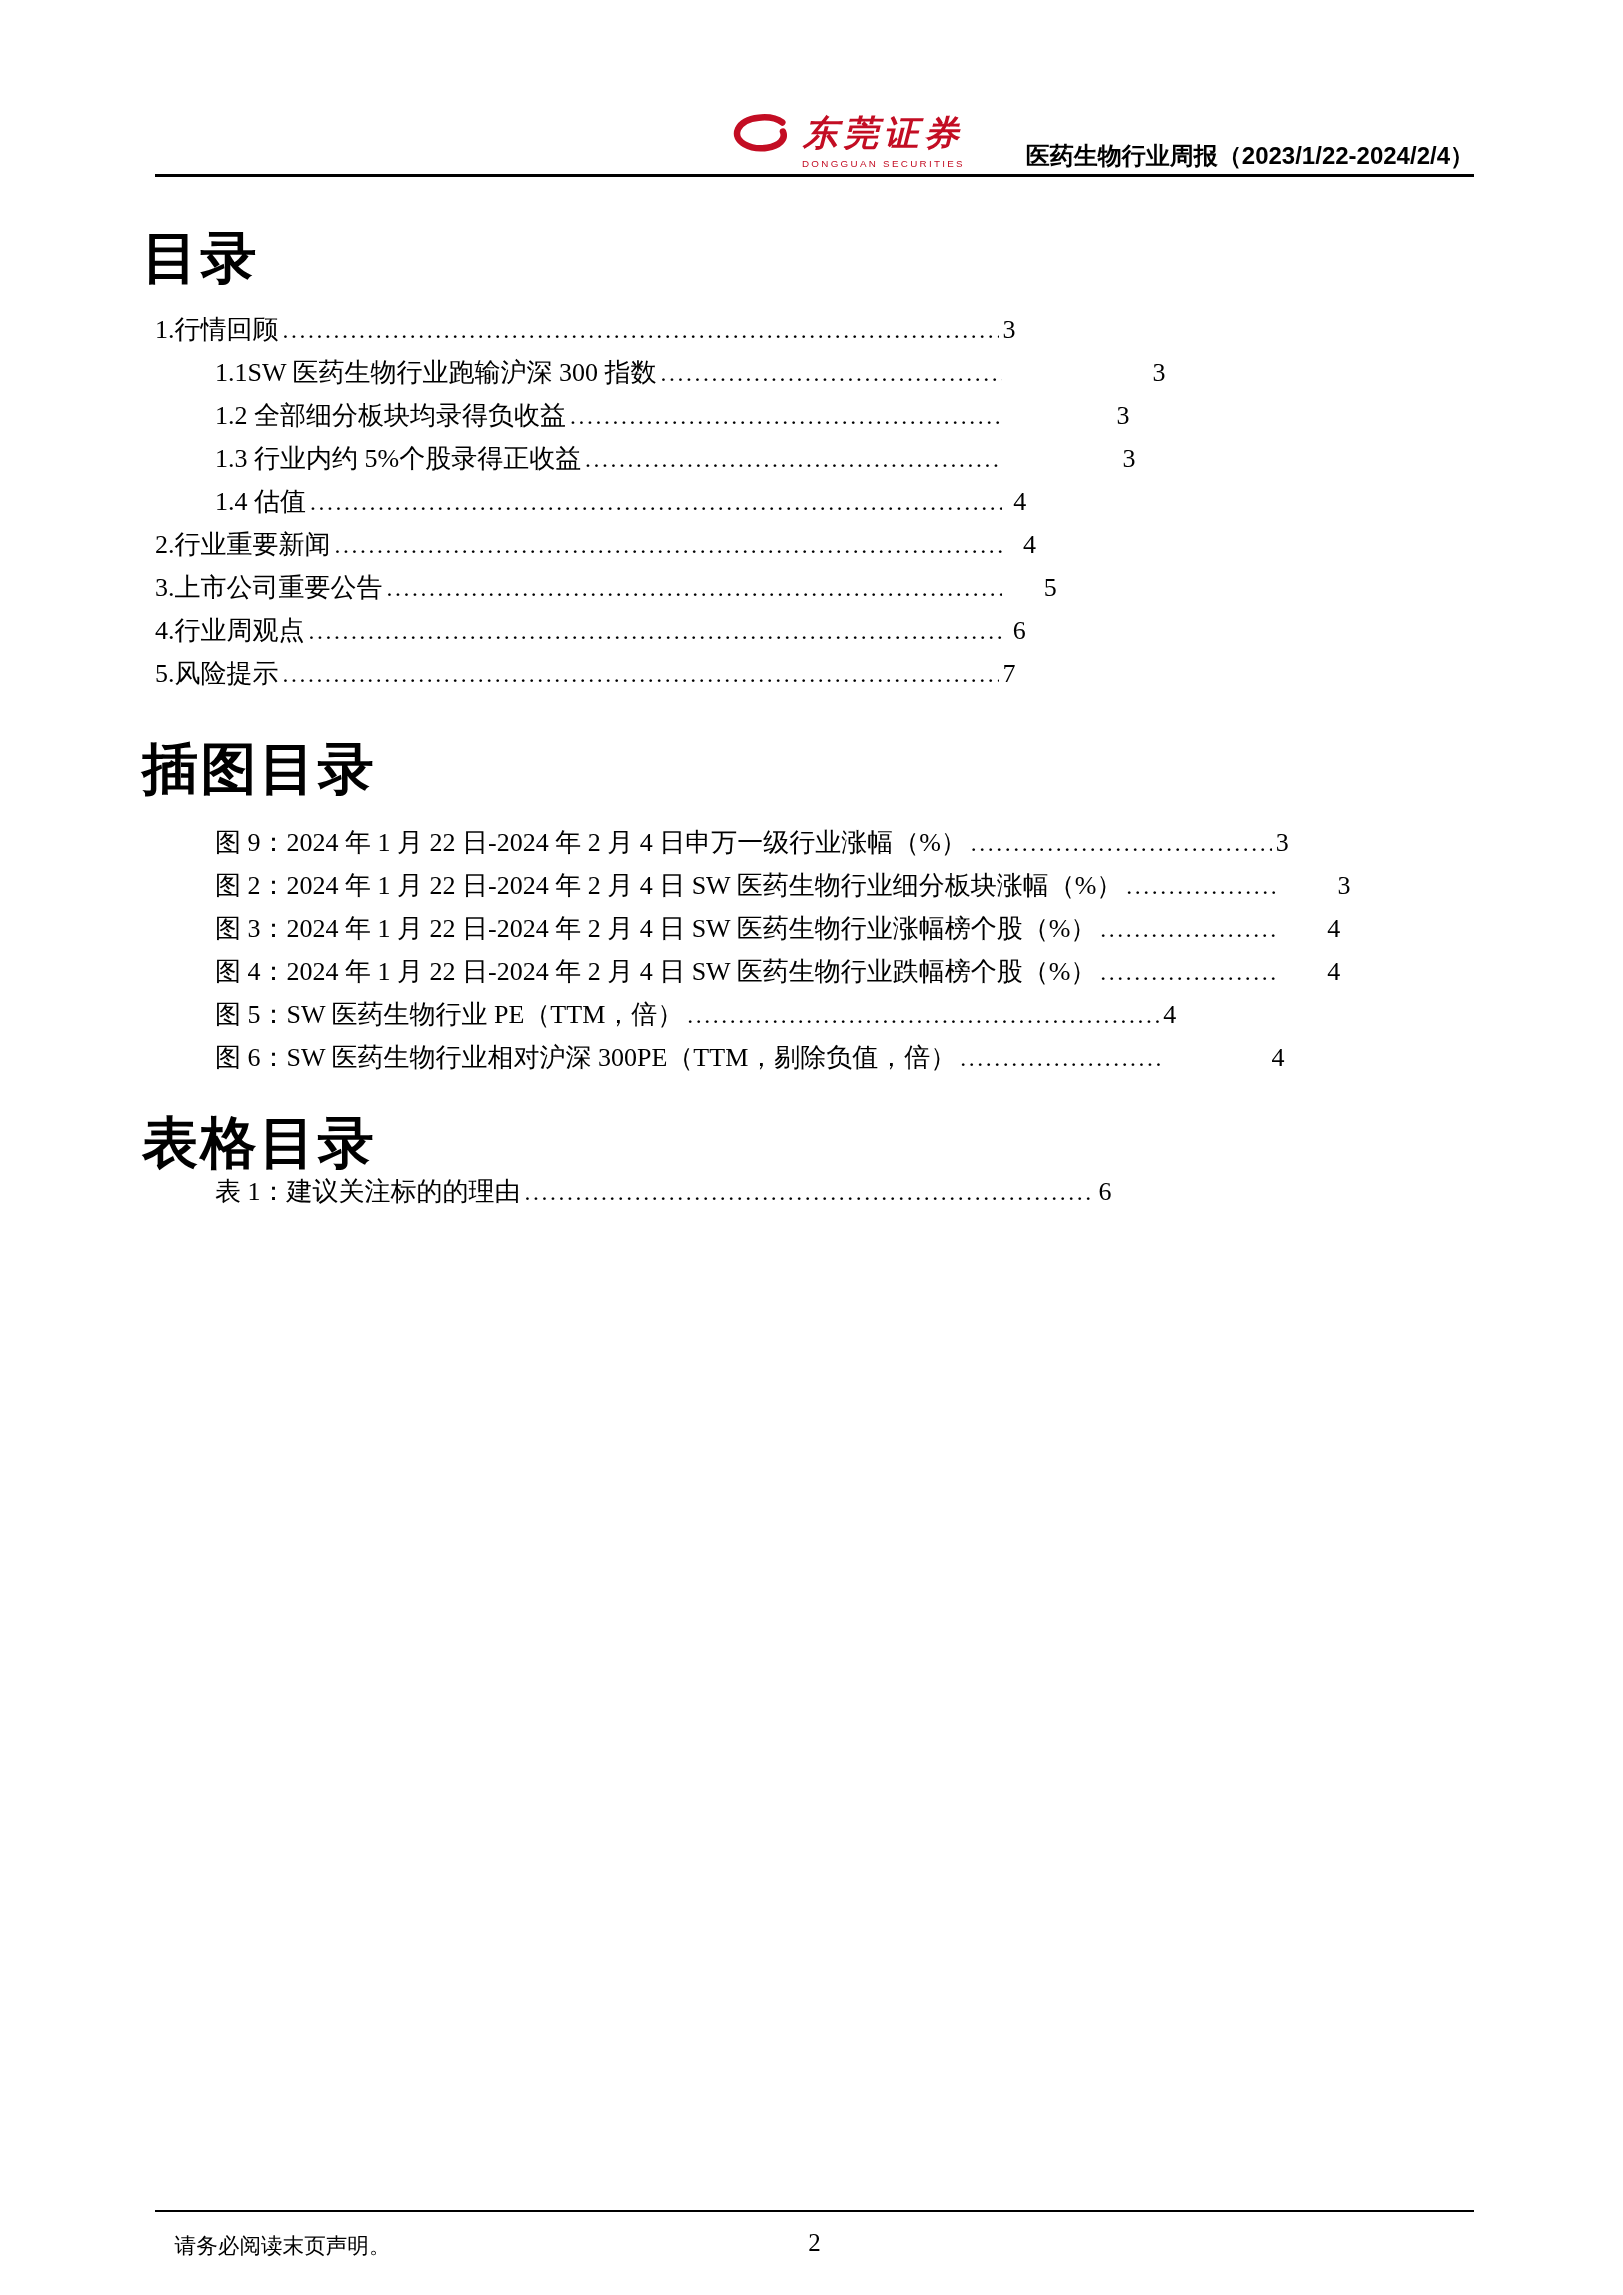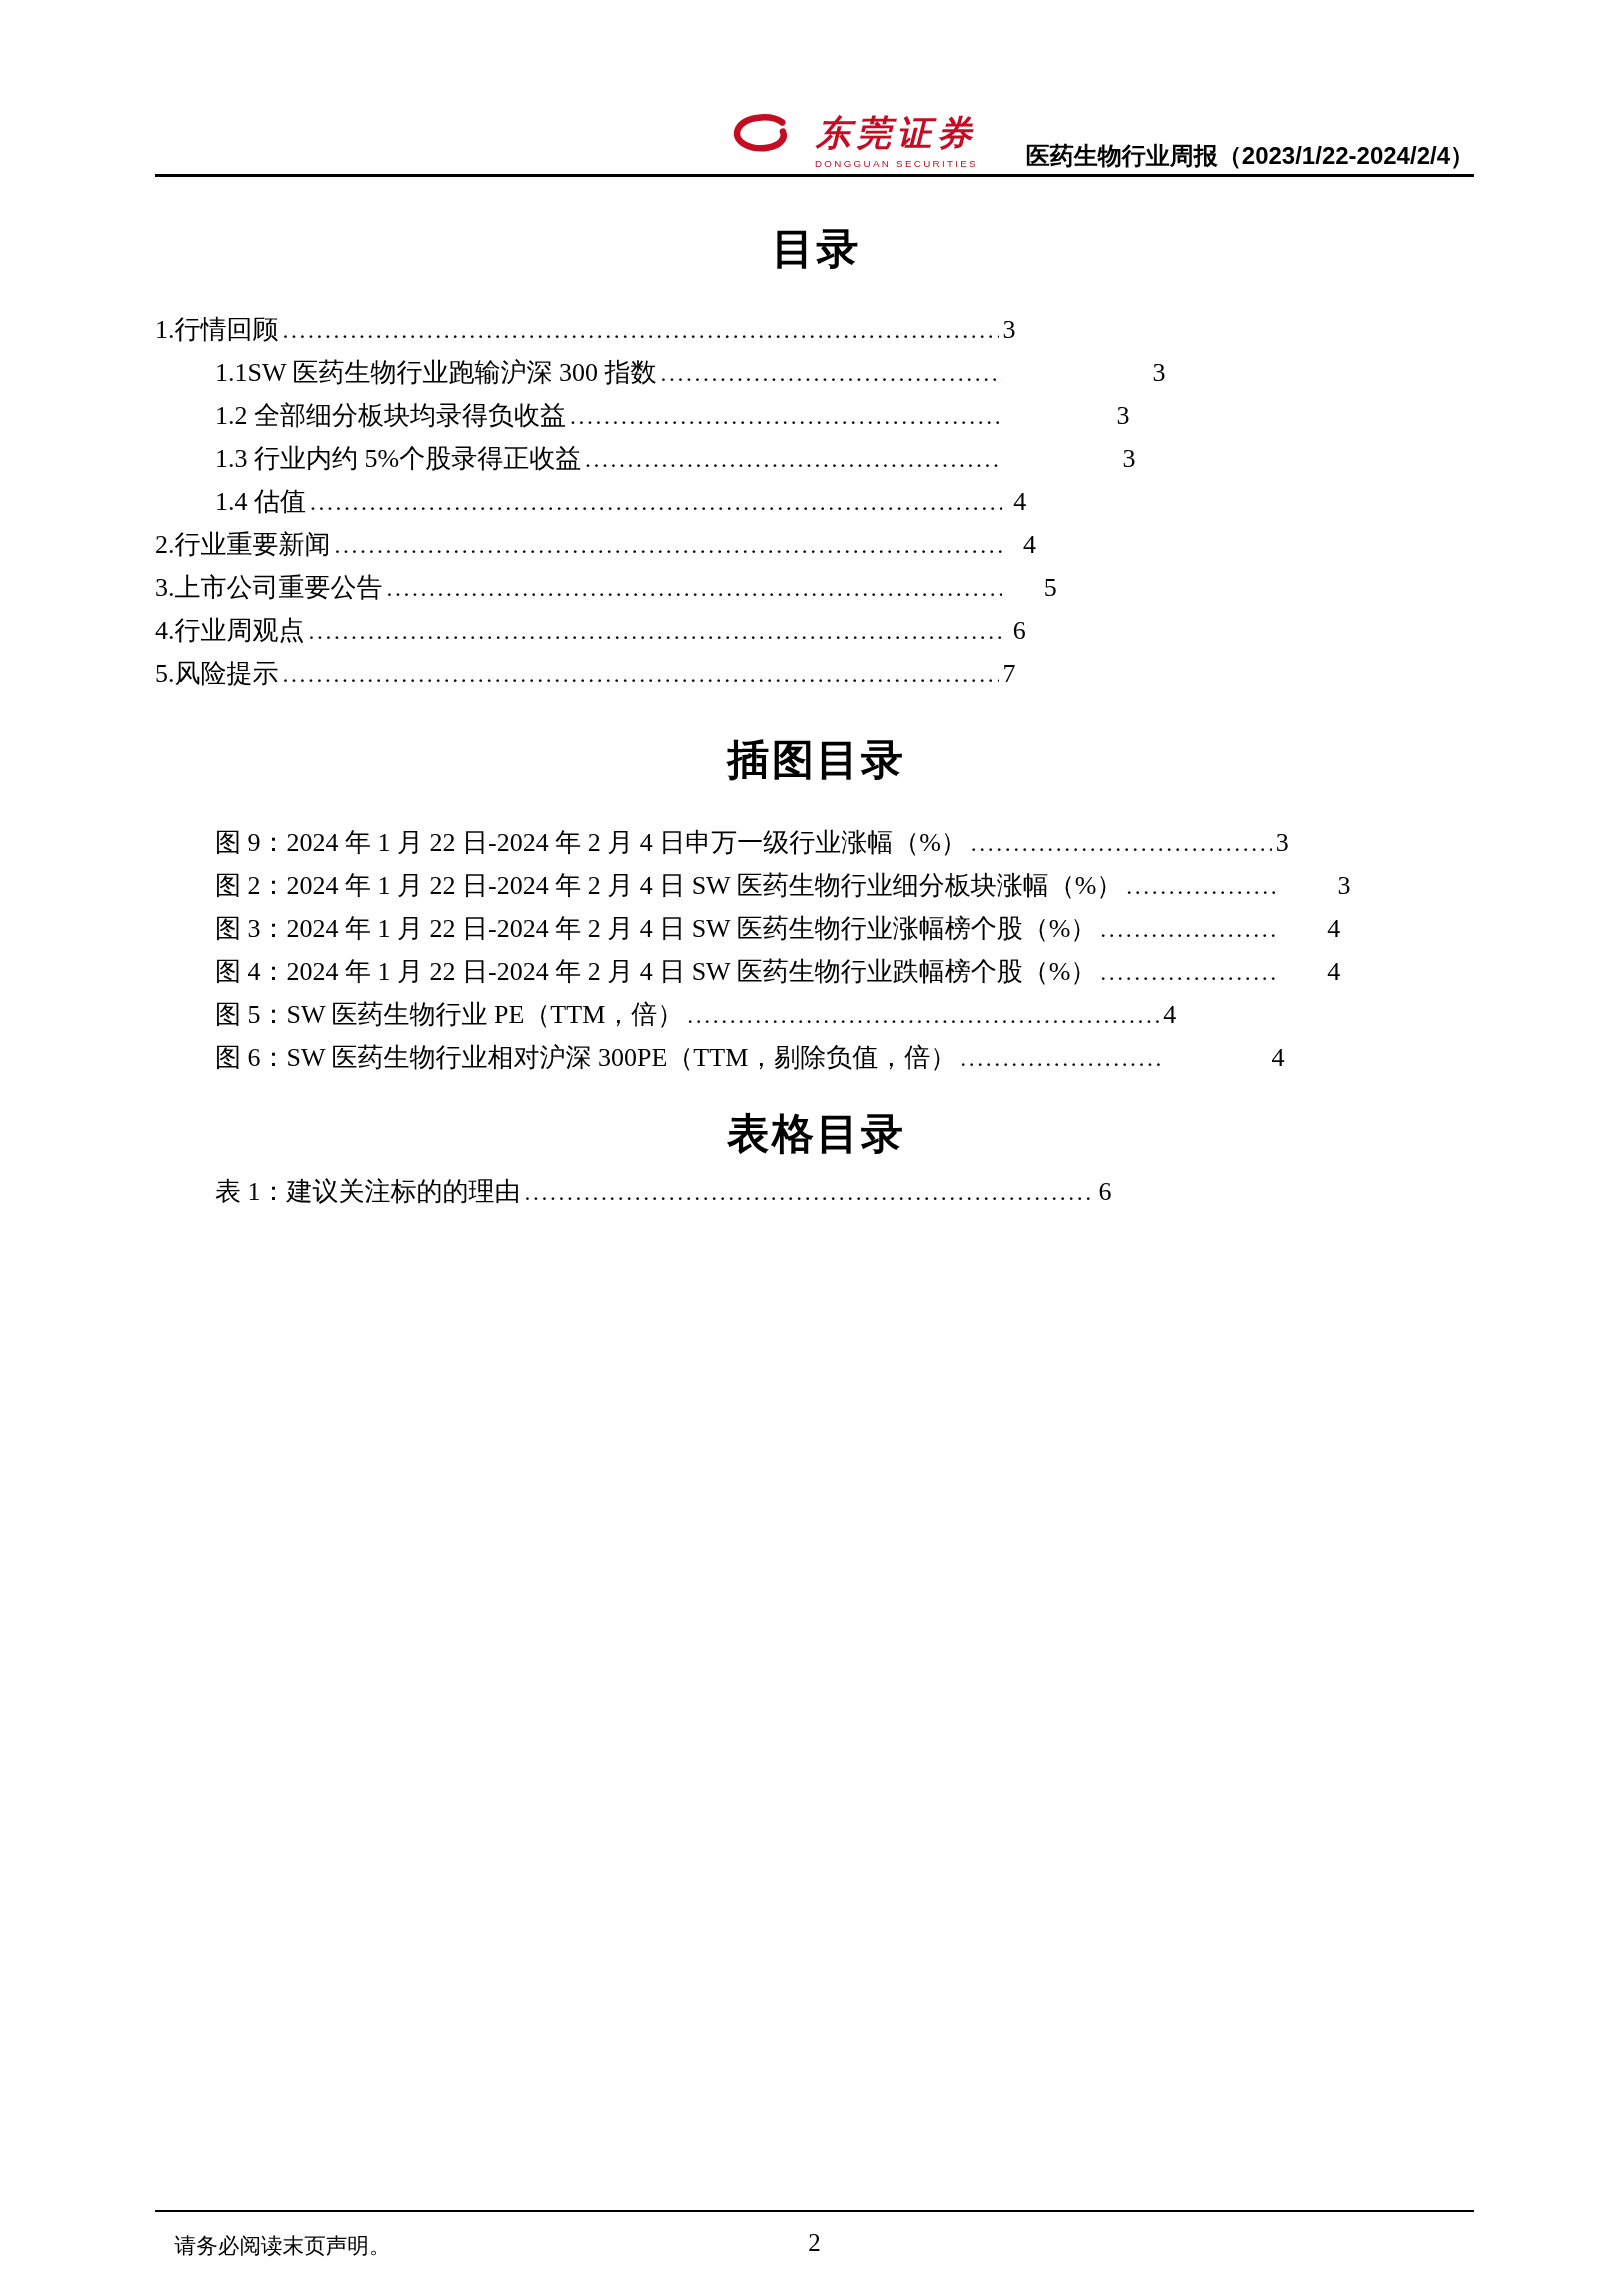--- a/index.html
+++ b/index.html
@@ -12,21 +12,21 @@
     margin:0 auto;
     background:#ffffff;
     color:#000;
     overflow:hidden;
   }
 
   
   .hdr-rule { position:absolute; left:155px; width:1319px; top:174px; height:3.3px; background:#000; }
   .logo-block {
     position:absolute; left:730px; top:110px;
-    display:flex; align-items:flex-start; gap:22px;
+    display:flex; align-items:flex-start; gap:9px;
   }
   .logo-swoosh { margin-top:3.9px; }
   .logo-texts { display:flex; flex-direction:column; align-items:center; }
   .logo-cn {
     font-size:35px; font-weight:700; color:#c30d23;
     letter-spacing:5.2px; font-style:italic;
     font-family:"Liberation Serif","DejaVu Serif",serif;
   }
   .logo-en {
     font-size:9.8px; color:#c30d23; letter-spacing:2.3px;
@@ -34,22 +34,22 @@
     margin-top:1.3px;
   }
   .report-title {
     position:absolute; right:149px; top:140px;
     font-size:24px; font-weight:700;
     font-family:"Liberation Sans","DejaVu Sans",sans-serif;
   }
 
   
   .sec-title {
-    position:absolute; left:157px; width:1319px;
-    text-align:center; font-size:42px; font-weight:700;
+    position:absolute; left:142px; width:1319px;
+    text-align:left; font-size:56px; font-weight:700;
     font-family:"Liberation Sans","DejaVu Sans",sans-serif;
     letter-spacing:2.6px;
   }
   #toc-title    { top:221px; }
   #figure-title { top:732px; }
   #table-title  { top:1106px; }
 
   
   .toc-list { position:absolute; left:155px; width:1319px; }
   #toc-list    { top:308px; }

